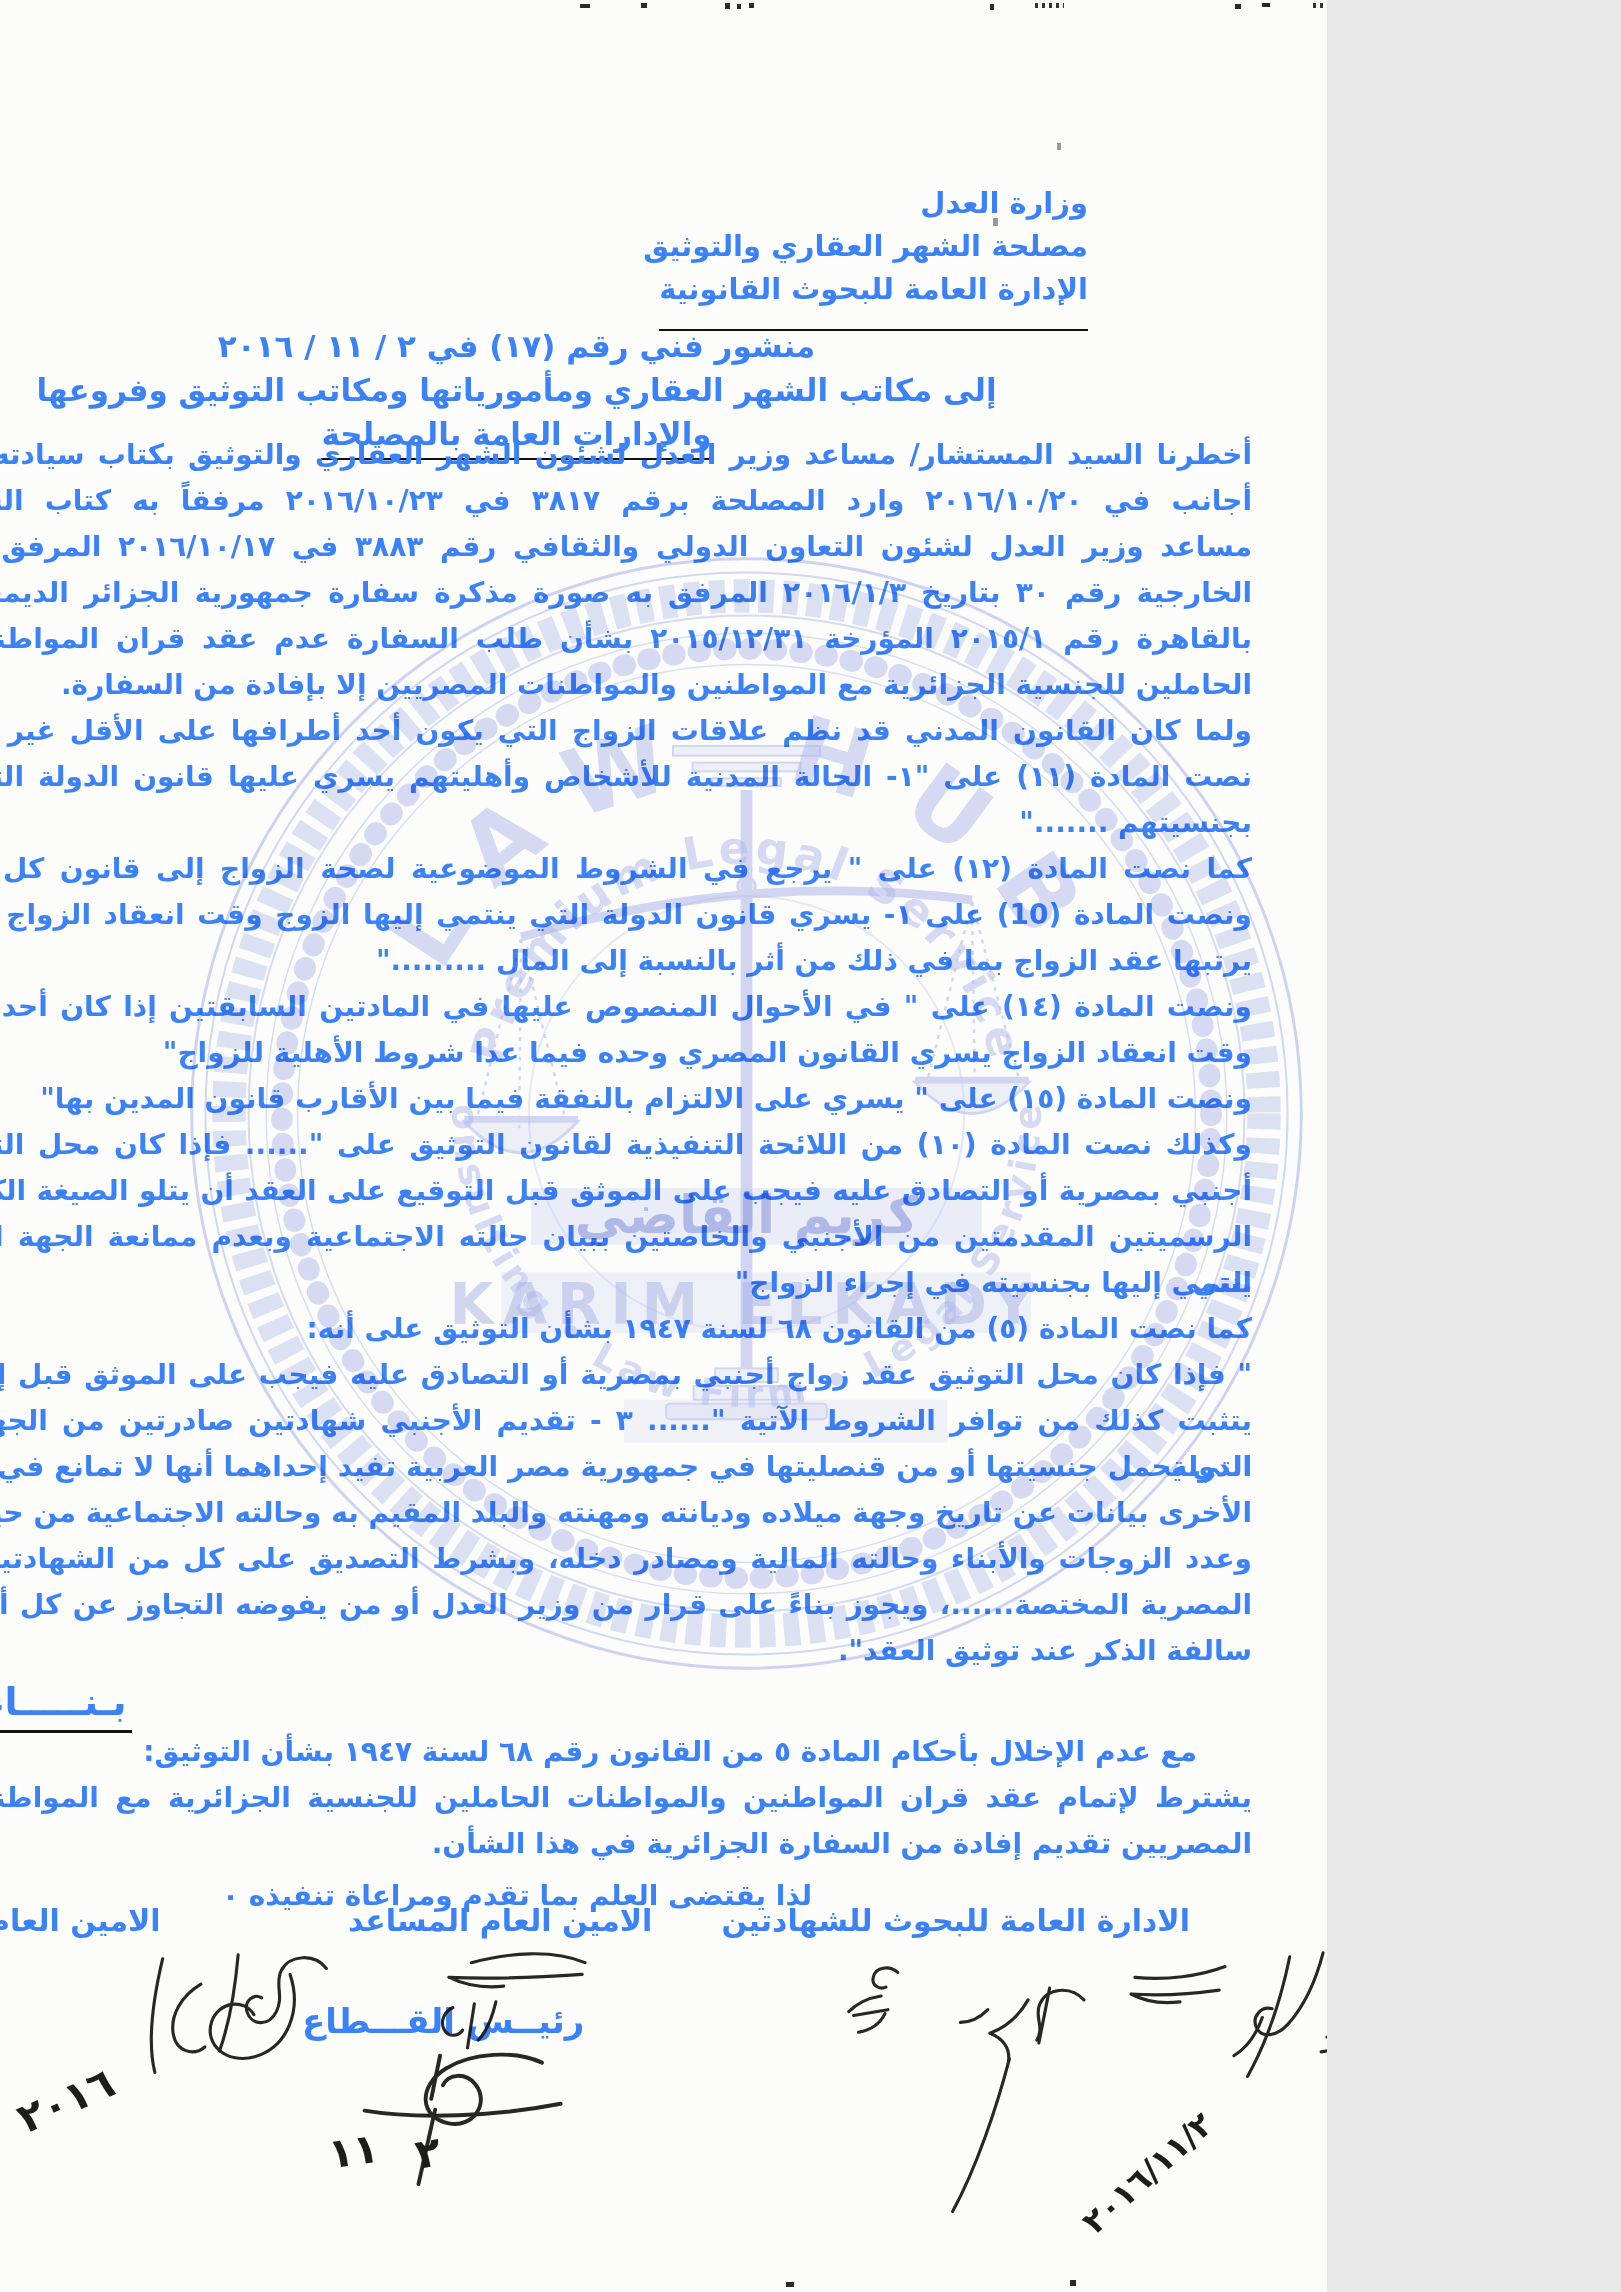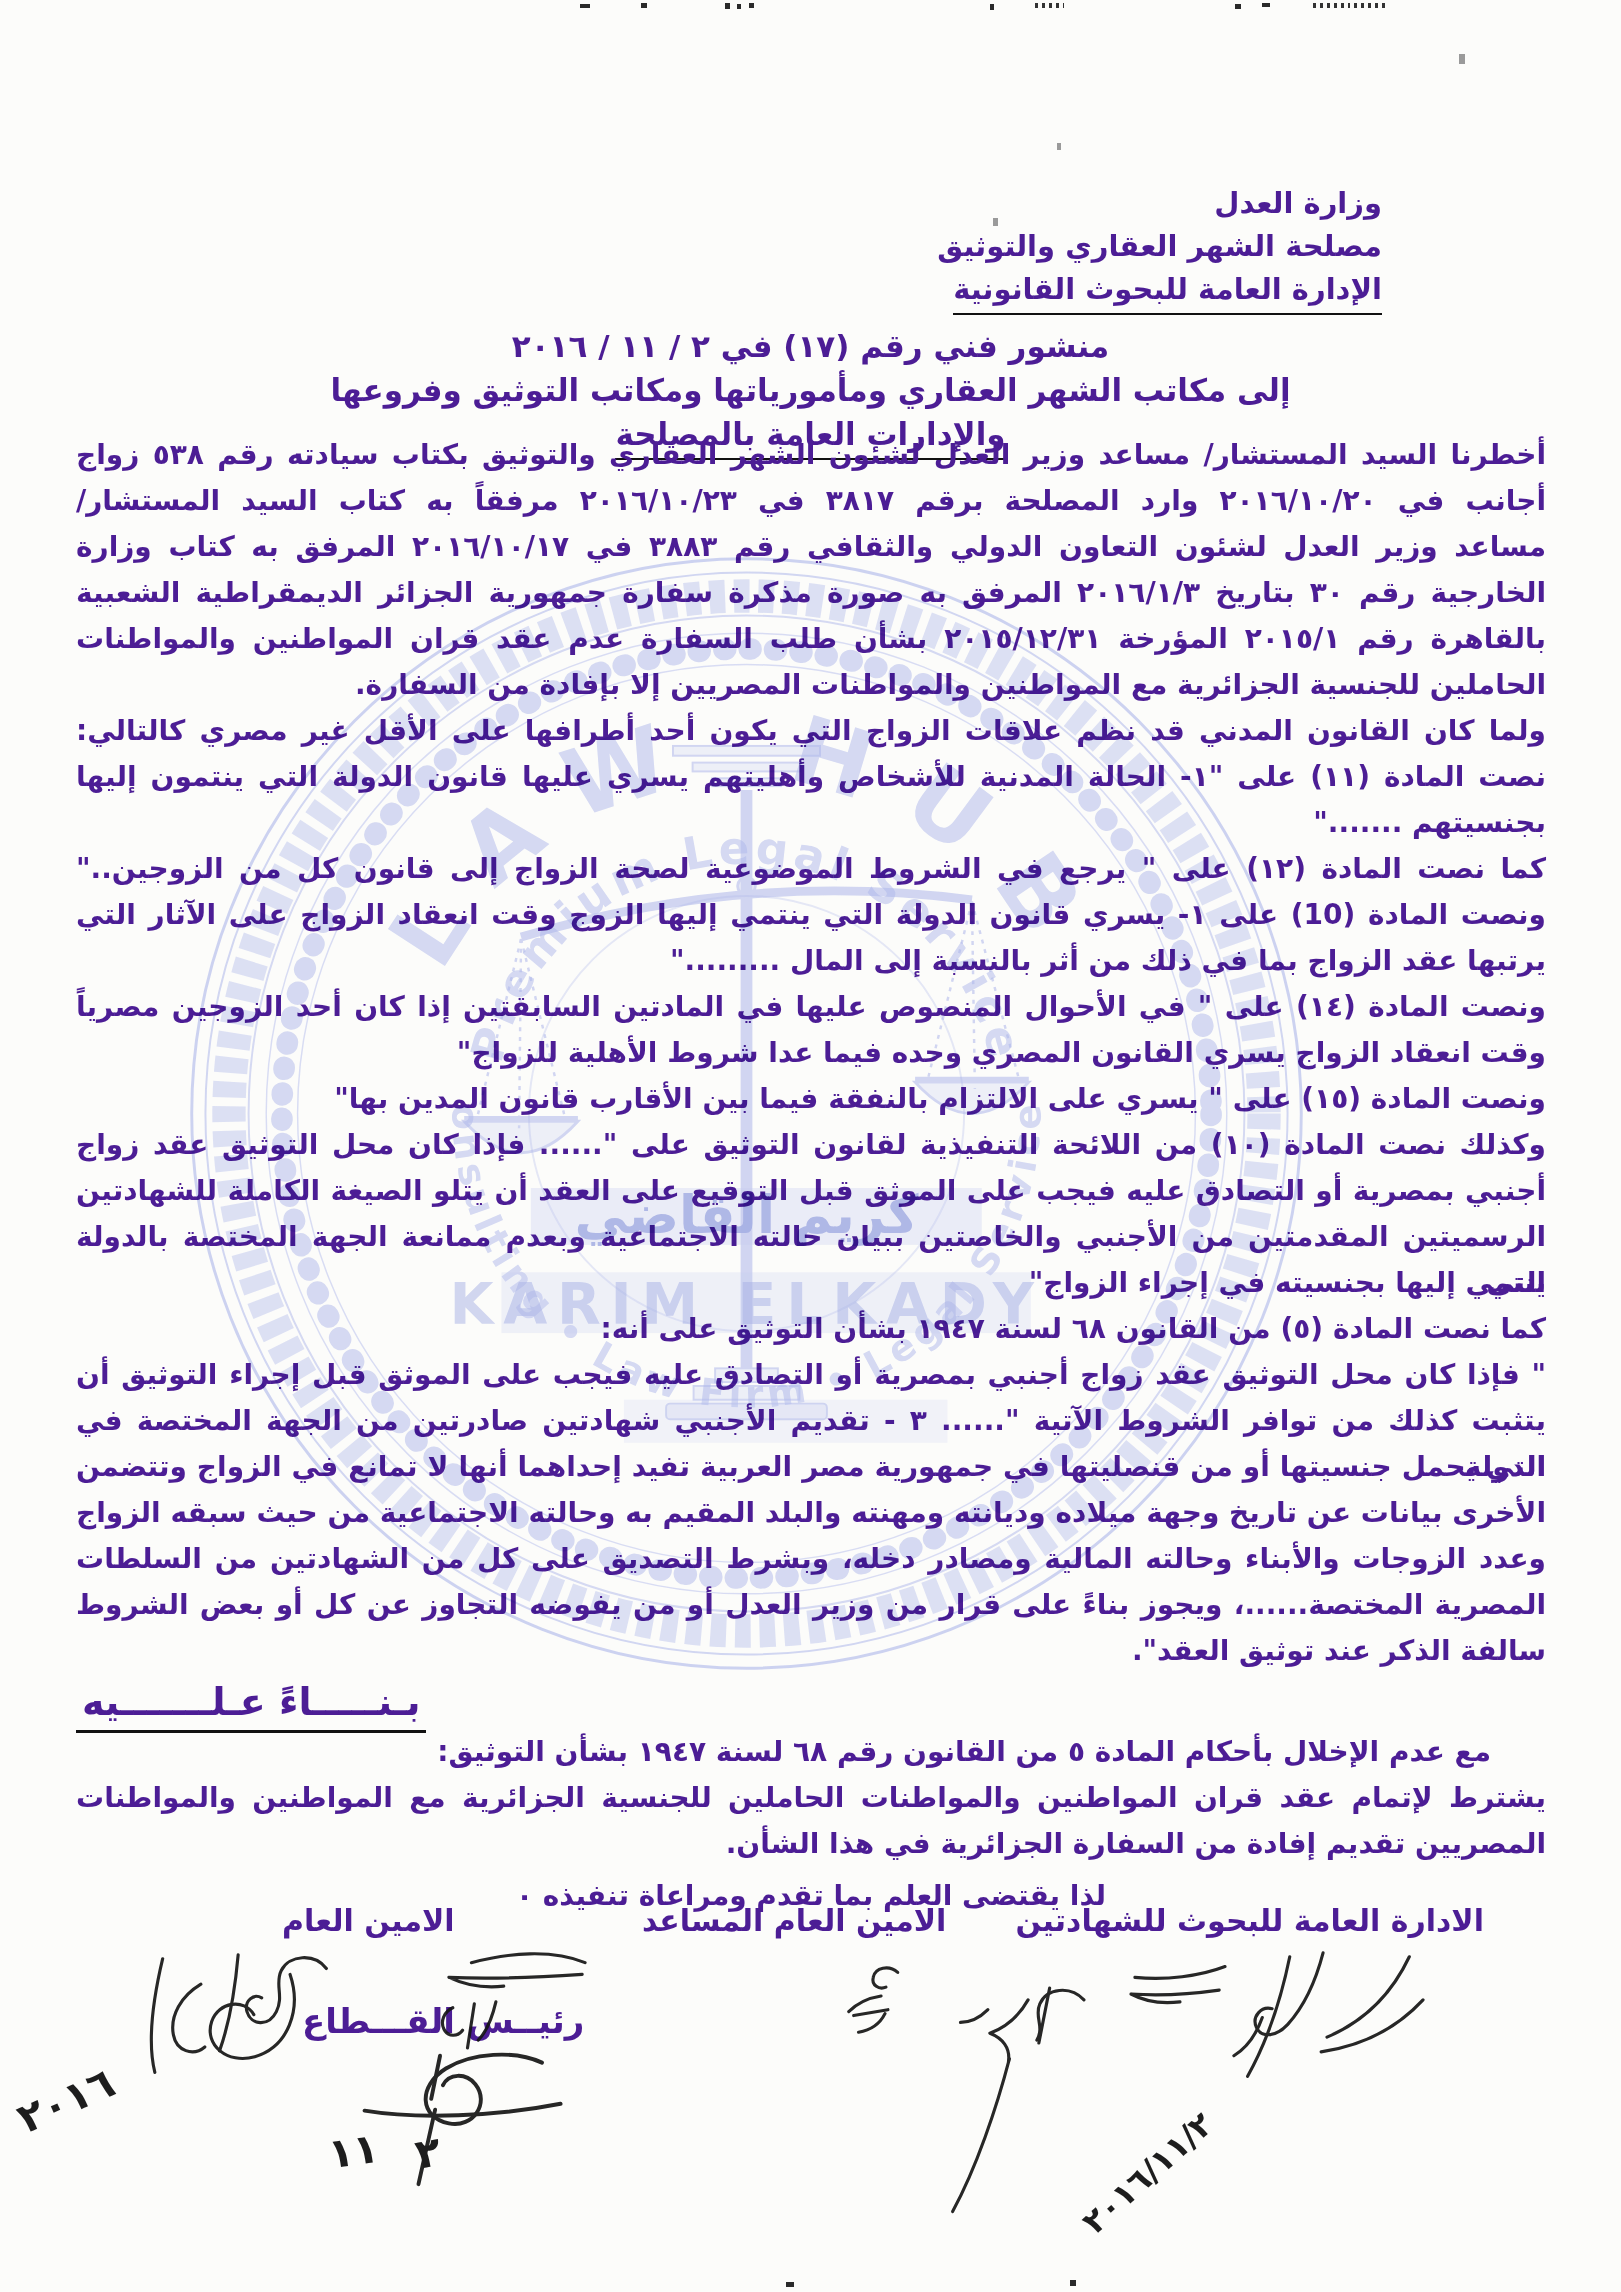--- a/index.html
+++ b/index.html
@@ -1,24 +1,24 @@
 <!DOCTYPE html>
 <html lang="ar"><head>
 <meta charset="utf-8">
 <style>
   html,body{margin:0;padding:0;background:#e8e8e8;}
-  .page{position:relative;width:1621px;height:2293px;background:#fcfcfa;overflow:hidden;
-        font-family:"DejaVu Sans",sans-serif;color:#4c1d95;direction:rtl;}
+  .page{position:relative;width:1327px;height:2293px;background:#fcfcfa;overflow:hidden;
+        font-family:"DejaVu Sans",sans-serif;color:#3b82f6;direction:rtl;}
   
   .artifact{position:absolute;background:#2a2a2a;}
   .artifact.comb{background:repeating-linear-gradient(90deg,#333 0 2.9px,transparent 2.9px 6.9px);}
   .artifact.gray{background:#9a9a9a;}
   
   .letterhead{position:absolute;top:182px;right:239px;text-align:right;font-size:29px;font-weight:bold;line-height:43px;}
-  .letterhead .u{display:inline-block;border-bottom:2.9px solid #111;padding-bottom:2px;}
+  .letterhead .u{display:inline-block;border-bottom:2.9px solid #111;padding-bottom:18px;}
   
   .doc-title{position:absolute;top:324px;right:76px;width:1469px;text-align:center;font-size:31px;font-weight:bold;line-height:44px;}
   .doc-title .u{display:inline-block;border-bottom:2.9px solid #111;padding-bottom:2px;}
   
   .bodycol{position:absolute;top:432px;right:75px;width:1470px;font-size:28px;font-weight:bold;line-height:46px;}
   .line{text-align:justify;text-align-last:justify;height:46px;overflow:visible;white-space:nowrap;}
   .line.just{white-space:normal;}
   .line.end{text-align-last:right;}
   .line.center{text-align:center;text-align-last:center;}
   .line.ind{padding-right:55px;}

